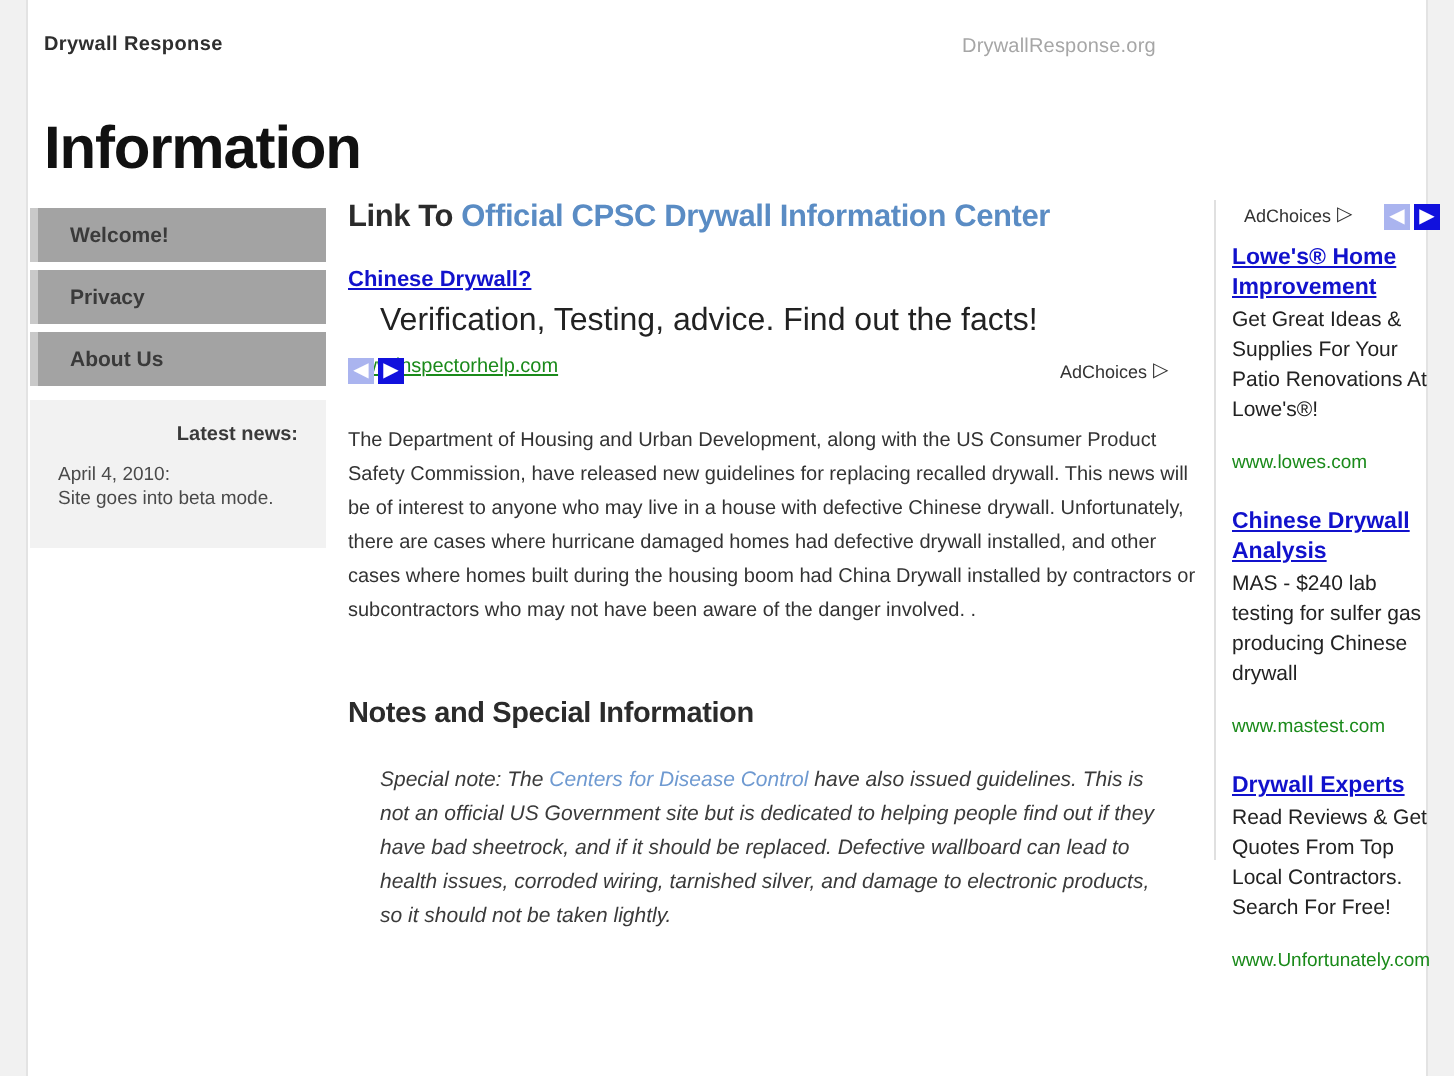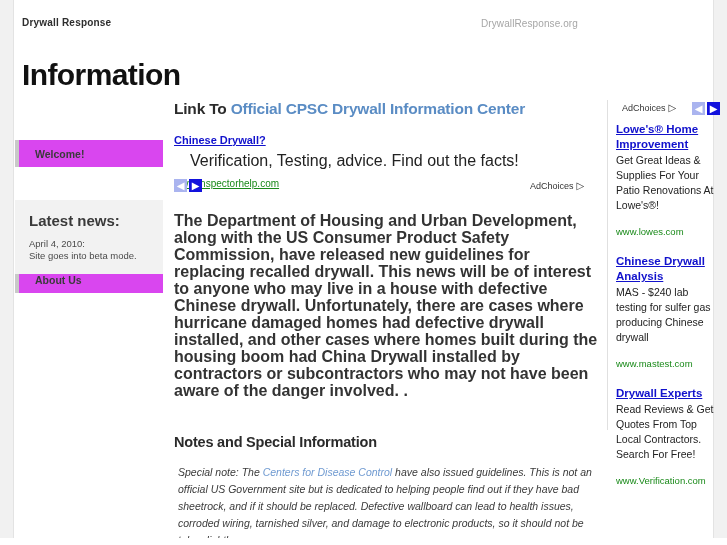--- a/index.html
+++ b/index.html
@@ -53,39 +53,39 @@
     line-height: 1;
   }
 
   
   .sidebar {
     position: absolute; left: 15px; top: 104px; width: 148px;
   }
   .nav-item {
     position: relative;
     height: 27px;
-    background: #d946ef;
+    background: #a3a3a3;
     border-left: 4px solid #c9c9c9;
     margin-bottom: 4px;
     display: flex; align-items: center;
     padding-left: 16px;
     cursor: pointer;
-    margin-top: 36px;
   }
   .nav-item span {
     font-size: 10.5px; font-weight: bold; color: #3a3a3a;
   }
   .news-box {
     position: absolute; left: 0; top: 96px; width: 148px; height: 74px;
     background: #f2f2f2;
     padding: 12px 14px 0 14px;
   }
   .news-title {
-    font-size: 15px; font-weight: bold; color: #3a3a3a;
+    font-size: 10px; font-weight: bold; color: #3a3a3a;
     margin-bottom: 9px;
+    text-align: right;
   }
   .news-body {
     font-size: 9.5px; color: #4a4a4a; line-height: 12px;
   }
 
   
   .main {
     position: absolute; left: 174px; top: 100px; width: 425px;
   }
   .main-heading {
@@ -135,32 +135,31 @@
     display: inline-block;
     font-size: 10px; line-height: 1; color: #333;
     font-family: "DejaVu Sans", sans-serif;
   }
 
   .sec-heading-sm {
     font-size: 11px; font-weight: bold; color: #2b2b2b;
     margin: 16px 0 12px 0; line-height: 14px;
   }
   .body-text {
-    font-size: 16px; color: #333; line-height: 17px;
+    font-size: 10px; color: #333; line-height: 17px;
     margin: 0;
-    font-weight: bold;
   }
   .sec-heading-lg {
     font-size: 14.5px; font-weight: bold; color: #2b2b2b;
     margin: 35px 0 13px 0; line-height: 17px;
     letter-spacing: -0.2px;
   }
   .note-text {
     font-size: 10.5px; color: #3a3a3a; line-height: 17px;
-    font-style: italic; margin: 4px;
+    font-style: italic; margin: 16px;
   }
   .note-text a { color: #6f9ad1; text-decoration: none; cursor: pointer; }
 
   
   .divider {
     position: absolute; left: 607px; top: 100px;
     width: 1px; height: 330px; background: #e0e0e0;
   }
   .rail {
     position: absolute; left: 616px; top: 100px; width: 104px;
@@ -266,18 +265,18 @@
 
     <div class="rail-ad">
       <div class="r-title">Chinese Drywall Analysis</div>
       <div class="r-desc">MAS - $240 lab testing for sulfer gas producing Chinese drywall</div>
       <div class="r-url">www.mastest.com</div>
     </div>
 
     <div class="rail-ad">
       <div class="r-title">Drywall Experts</div>
       <div class="r-desc">Read Reviews &amp; Get Quotes From Top Local Contractors. Search For Free!</div>
-      <div class="r-url">www.Verification.com</div>
+      <div class="r-url">www.Unfortunately.com</div>
     </div>
 
   </div>
 
 </div>
 
 </body></html>

